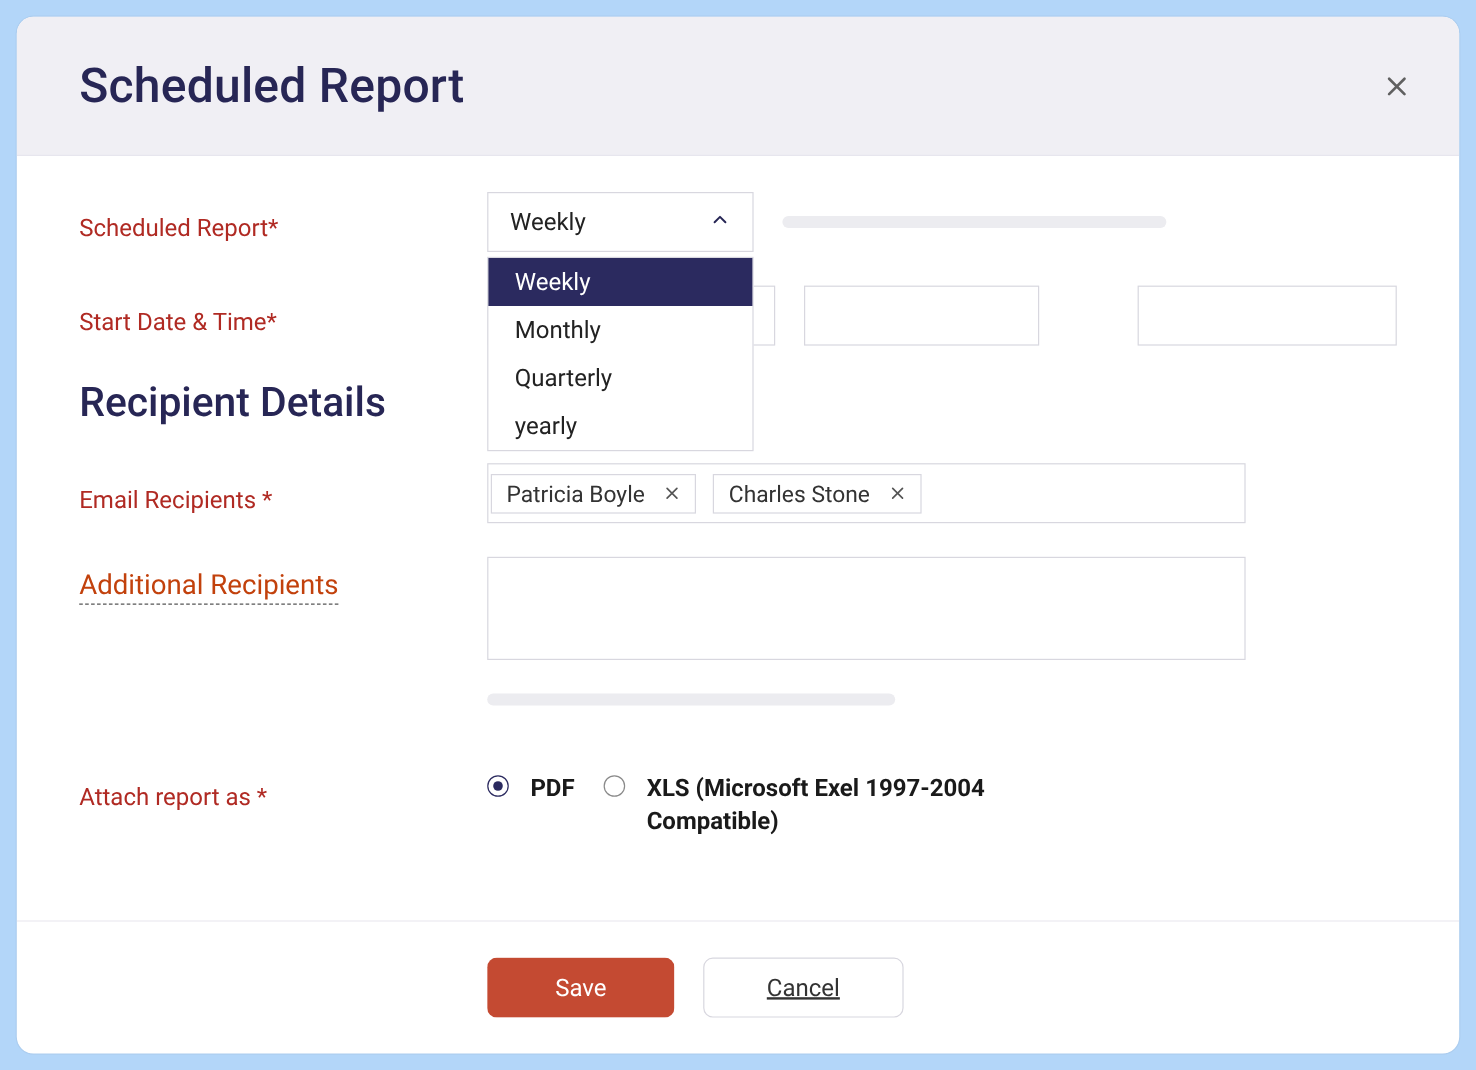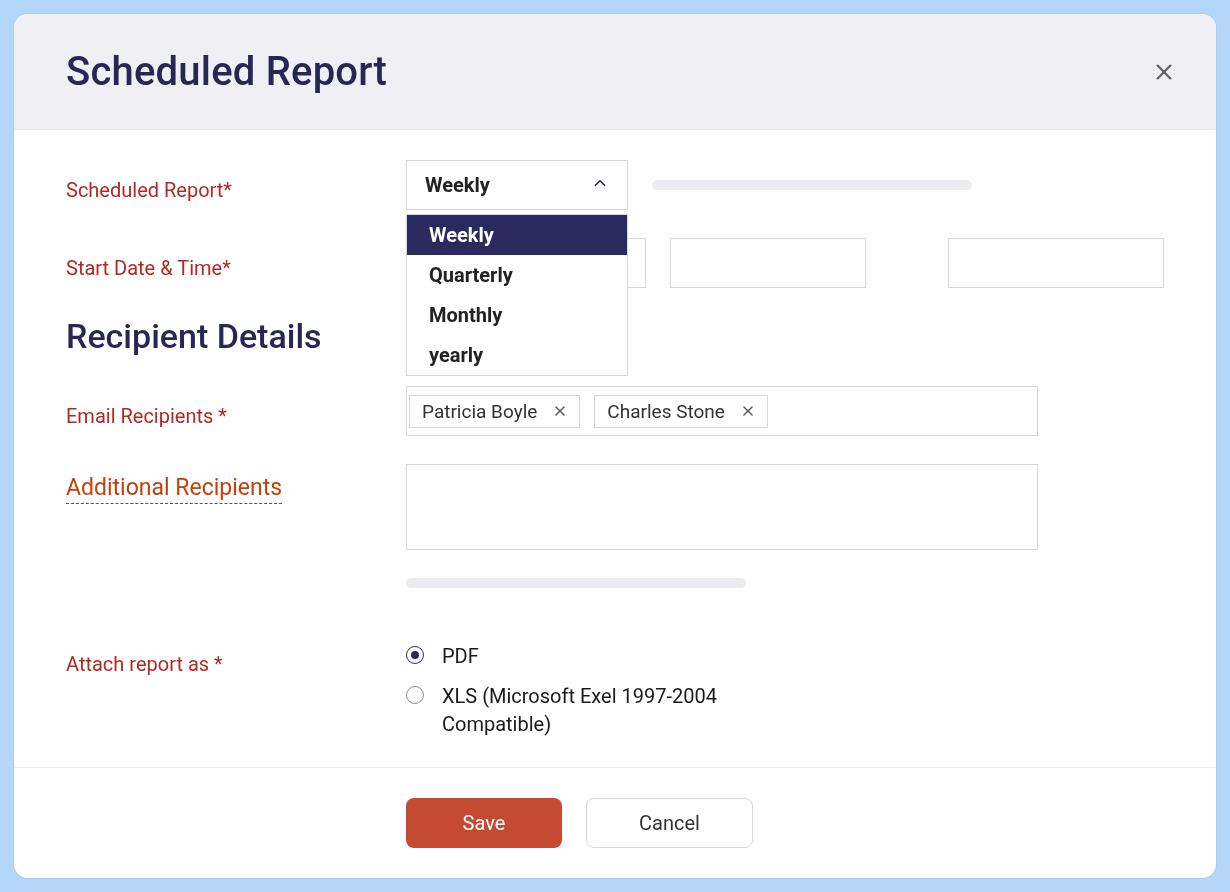--- a/index.html
+++ b/index.html
@@ -87,21 +87,20 @@
     font-size: 34px;
     font-weight: 500;
     color: #272655;
     margin: 28px 0 30px 0;
   }
 
   
   .select-wrap {
     position: relative;
     width: 222px;
-    font-weight: bold;
   }
   .select-box {
     width: 100%;
     height: 50px;
     border: 1px solid #d8d7df;
     background: #fff;
     display: flex;
     align-items: center;
     justify-content: space-between;
     padding: 0 18px;
@@ -180,22 +179,23 @@
   .textarea-box {
     flex: 1;
     max-width: 632px;
     height: 86px;
     border: 1px solid #d8d7df;
   }
 
   
   .radio-group {
     display: flex;
-    flex-direction: column;
-    gap: 12px;
+    flex-direction: row;
+    gap: 24px;
+    font-weight: bold;
   }
   .radio-row {
     display: flex;
     align-items: flex-start;
     gap: 18px;
     cursor: pointer;
   }
   .radio-outer {
     width: 18px;
     height: 18px;
@@ -241,20 +241,21 @@
   .btn-primary {
     background: #c44a32;
     color: #fff;
     min-width: 156px;
   }
   .btn-secondary {
     background: #fff;
     color: #333;
     border: 1px solid #d8d7df;
     min-width: 156px;
+    text-decoration: underline;
   }
 
   .spacer-row { height: 10px; margin-bottom: 14px; }
 </style>
 </head>
 <body>
 
 <div class="modal">
 
   <div class="modal-header">
@@ -278,22 +279,22 @@
           <div class="select-box">
             <span>Weekly</span>
             <span class="chev">
               <svg viewBox="0 0 24 24" fill="none" stroke="currentColor" stroke-width="2.2" stroke-linecap="round" stroke-linejoin="round">
                 <polyline points="6 15 12 9 18 15"></polyline>
               </svg>
             </span>
           </div>
           <div class="dropdown">
             <div class="dropdown-item selected">Weekly</div>
+            <div class="dropdown-item">Monthly</div>
             <div class="dropdown-item">Quarterly</div>
-            <div class="dropdown-item">Monthly</div>
             <div class="dropdown-item">yearly</div>
           </div>
         </div>
         <div class="placeholder-bar ph-1"></div>
       </div>
     </div>
 
     <div class="form-row align-center">
       <div class="label-col">
         <span class="lbl">Start Date &amp; Time*</span>

